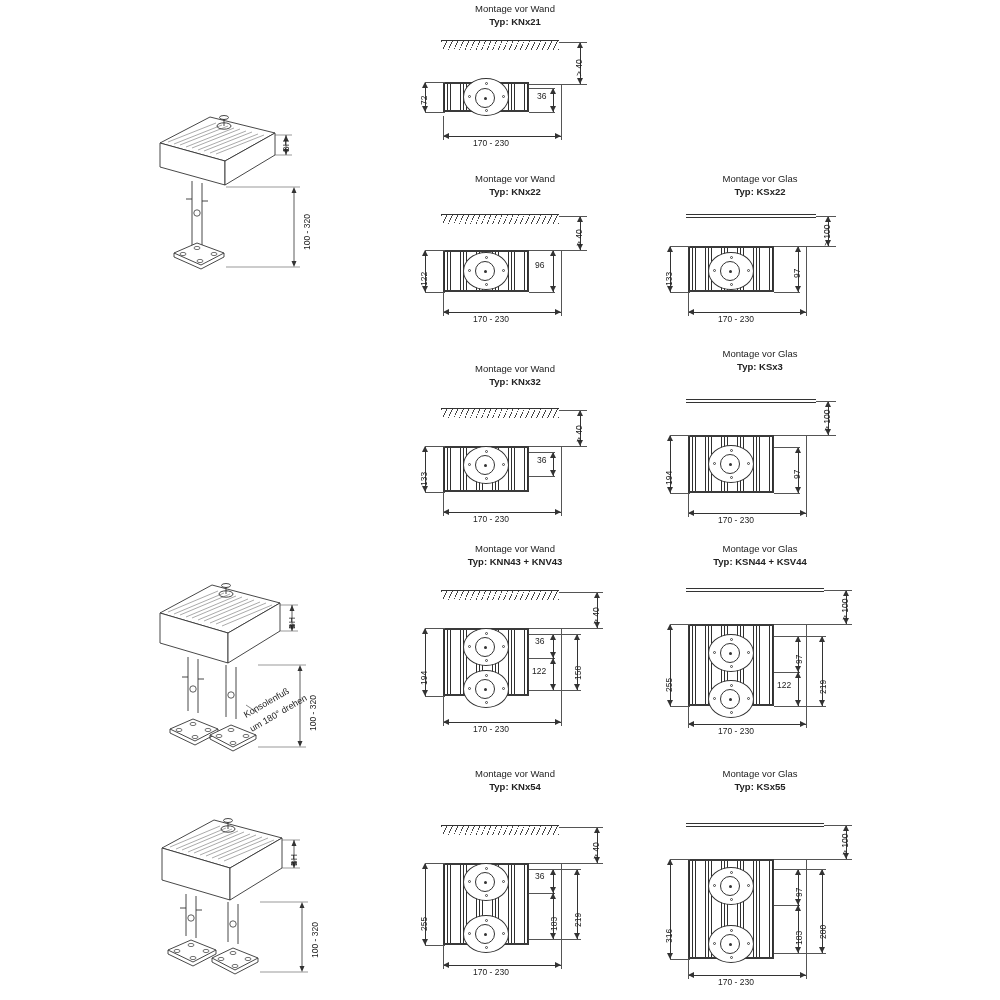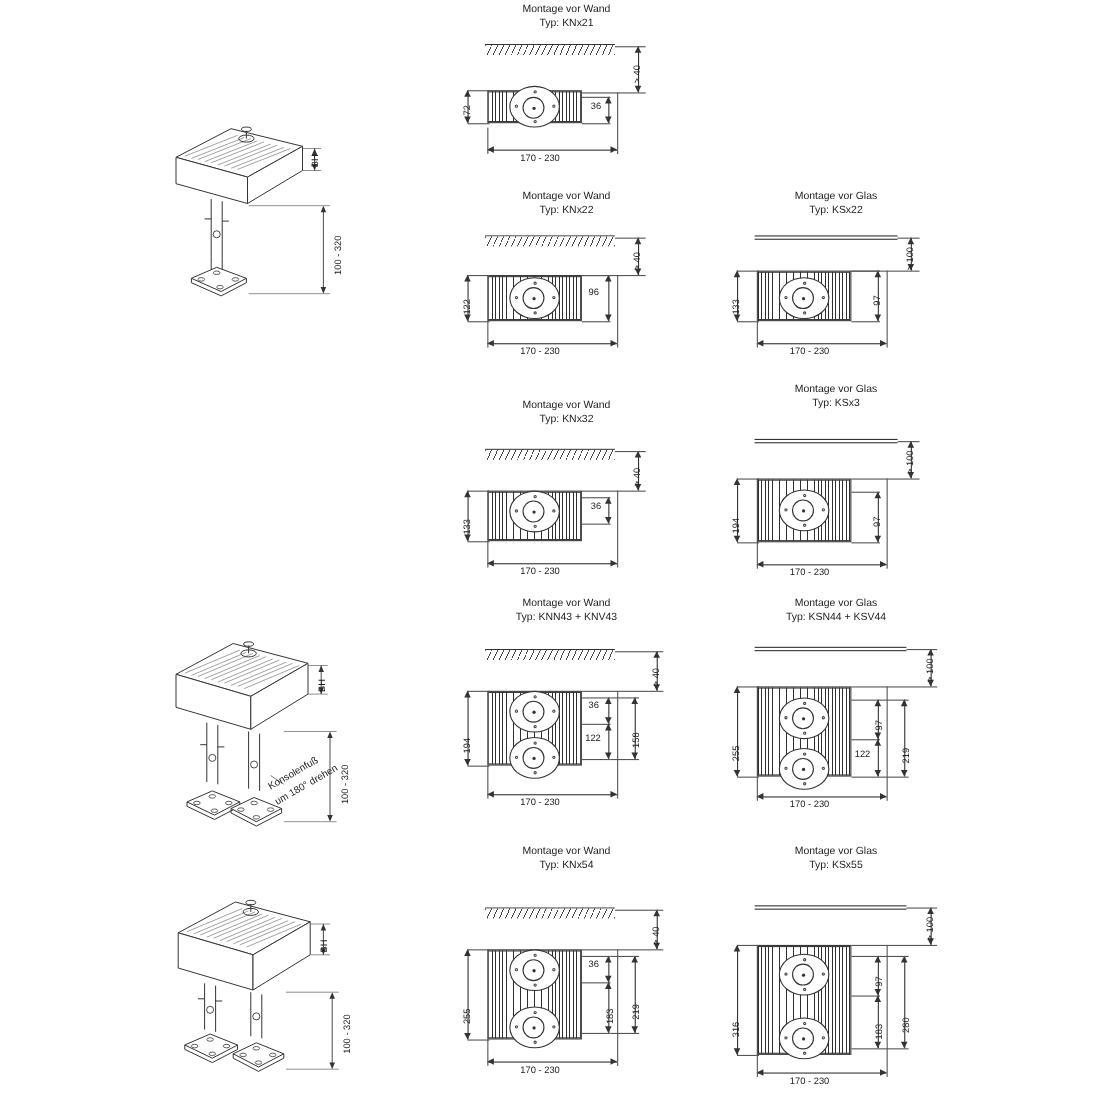--- a/index.html
+++ b/index.html
@@ -15,21 +15,21 @@
 
   
   .cap{
     position:absolute;
     text-align:center;
     font-size:9.5px;
     line-height:13px;
     color:#222;
     white-space:nowrap;
   }
-  .cap .l2{display:block;}
+  .cap .l2{display:block;font-weight:bold;}
 
   .blk{position:absolute;}
 
   .dimtxt{
     position:absolute;
     font-size:8.5px;
     color:#222;
     white-space:nowrap;
   }
   .dimtxt.vert{

